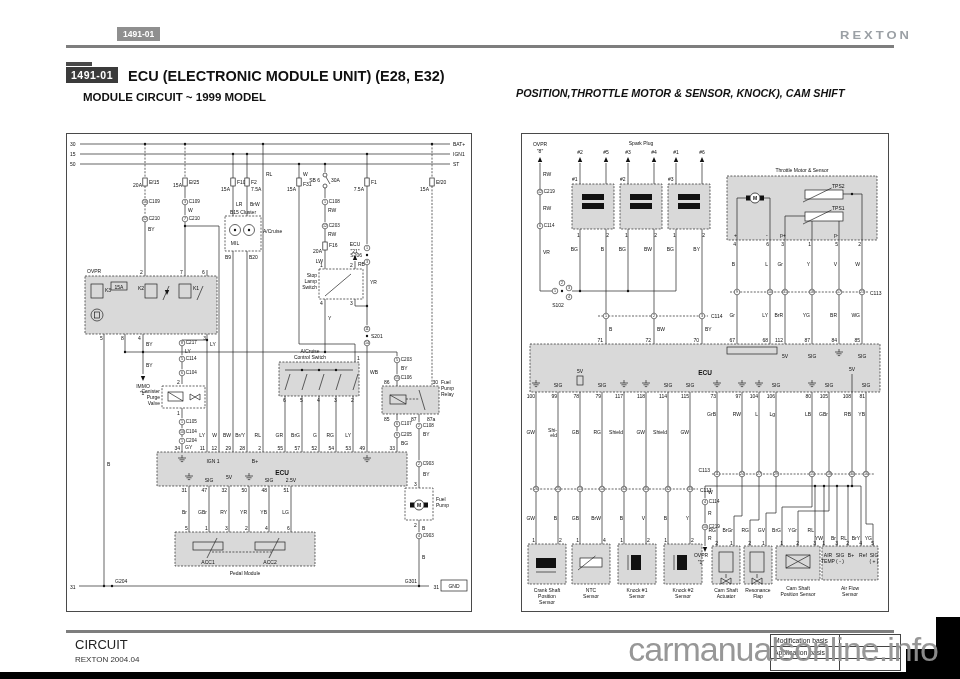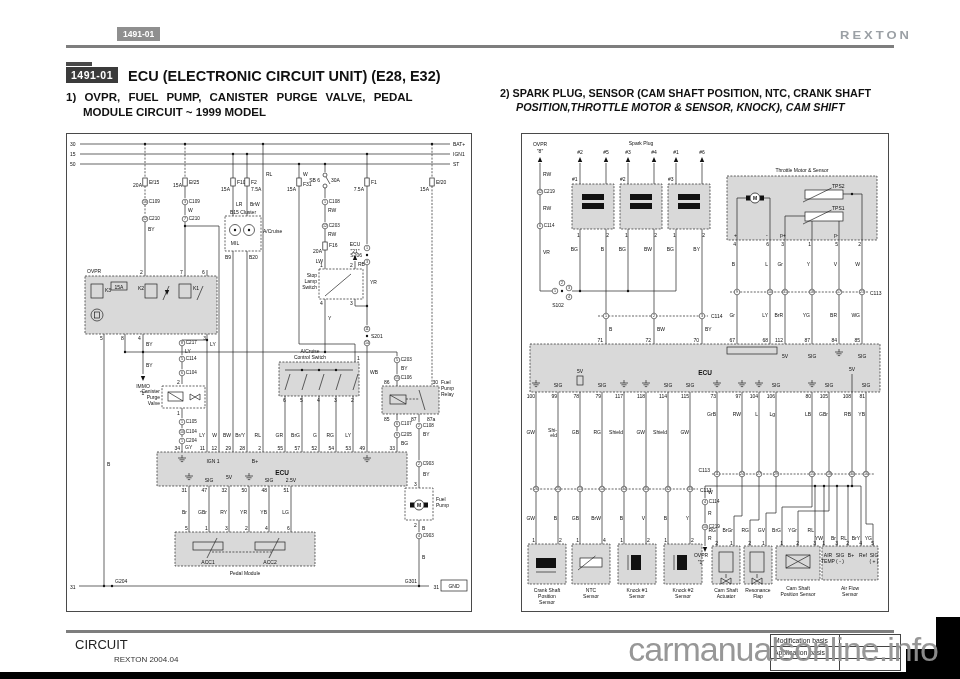--- a/index.html
+++ b/index.html
@@ -19,48 +19,46 @@
   .sec1 .l1{word-spacing:5px;}
   .sec1 .l2{padding-left:17px;}
   .sec2{left:500px;top:86px;width:392px;font-size:10.8px;line-height:14px;}
   .sec2 .l2,.sec2 .l3{padding-left:16px;font-style:italic;}
   .panel{border:1px solid #4a4a4a;background:#fff;}
   .p1{left:66px;top:133px;width:404px;height:477px;}
   .p2{left:521px;top:133px;width:366px;height:477px;}
   .panel svg{display:block;width:100%;height:100%;}
   svg text{font-family:"Liberation Sans",sans-serif;}
   .foot-title{left:75px;top:637px;font-size:13px;color:#222;}
-  .foot-sub{left:75px;top:655px;font-size:8px;color:#333;margin-left:39px;}
+  .foot-sub{left:75px;top:655px;font-size:8px;color:#333;}
   table.basis{left:770px;top:634px;position:absolute;border-collapse:collapse;}
   table.basis td{border:1px solid #444;font-size:6.8px;color:#222;height:11px;padding:0 3px;}
   td.bl{width:62px;} td.bv{width:54px;}
   .blackbar{left:0;top:672px;width:960px;height:7px;background:#000;}
   .corner1{left:936px;top:617px;width:24px;height:62px;background:#000;}
   .corner2{left:906px;top:649px;width:54px;height:30px;background:#000;}
   .watermark{right:22px;top:630px;font-size:34px;color:rgba(145,145,145,.95);letter-spacing:-1px;z-index:9;text-align:center;}
 </style>
 </head>
 <body>
 
 <div>
   <span class="abs hdr-num">0-14</span>
   <span class="abs hdr-tab">1491-01</span>
   <span class="abs hdr-logo">REXTON</span>
   <div class="abs rule rule-top"></div>
 
   <div class="abs strip"></div>
   <span class="abs codebadge">1491-01</span>
-  <span class="abs title">ECU (ELECTRONIC CIRCUIT UNIT) (E28, E32)</span>
+  <span class="abs title">ECU (ELECTRONIC MODULE UNIT) (E28, E32)</span>
 
   <div class="abs sec sec1">
-    <div class="l1">1) OVPR, FUEL PUMP, CANISTER PURGE VALVE, PEDAL</div>
     <div class="l2">MODULE CIRCUIT ~ 1999 MODEL</div>
   </div>
   <div class="abs sec sec2">
-    <div class="l1">2) SPARK PLUG, SENSOR (CAM SHAFT POSITION, NTC, CRANK SHAFT</div>
     <div class="l2">POSITION,THROTTLE MOTOR &amp; SENSOR, KNOCK), CAM SHIFT</div>
   </div>
 
   <div class="abs panel p1">
     <svg viewBox="0 0 404 477" preserveAspectRatio="none">
         <text x="3" y="12" font-size="5" fill="#111" text-anchor="start">30</text>
         <line x1="13" y1="10" x2="383" y2="10" stroke="#222" stroke-width="0.7"></line>
         <text x="386" y="12" font-size="5" fill="#111" text-anchor="start">BAT+</text>
         <text x="3" y="22" font-size="5" fill="#111" text-anchor="start">15</text>
         <line x1="13" y1="20" x2="383" y2="20" stroke="#222" stroke-width="0.7"></line>

